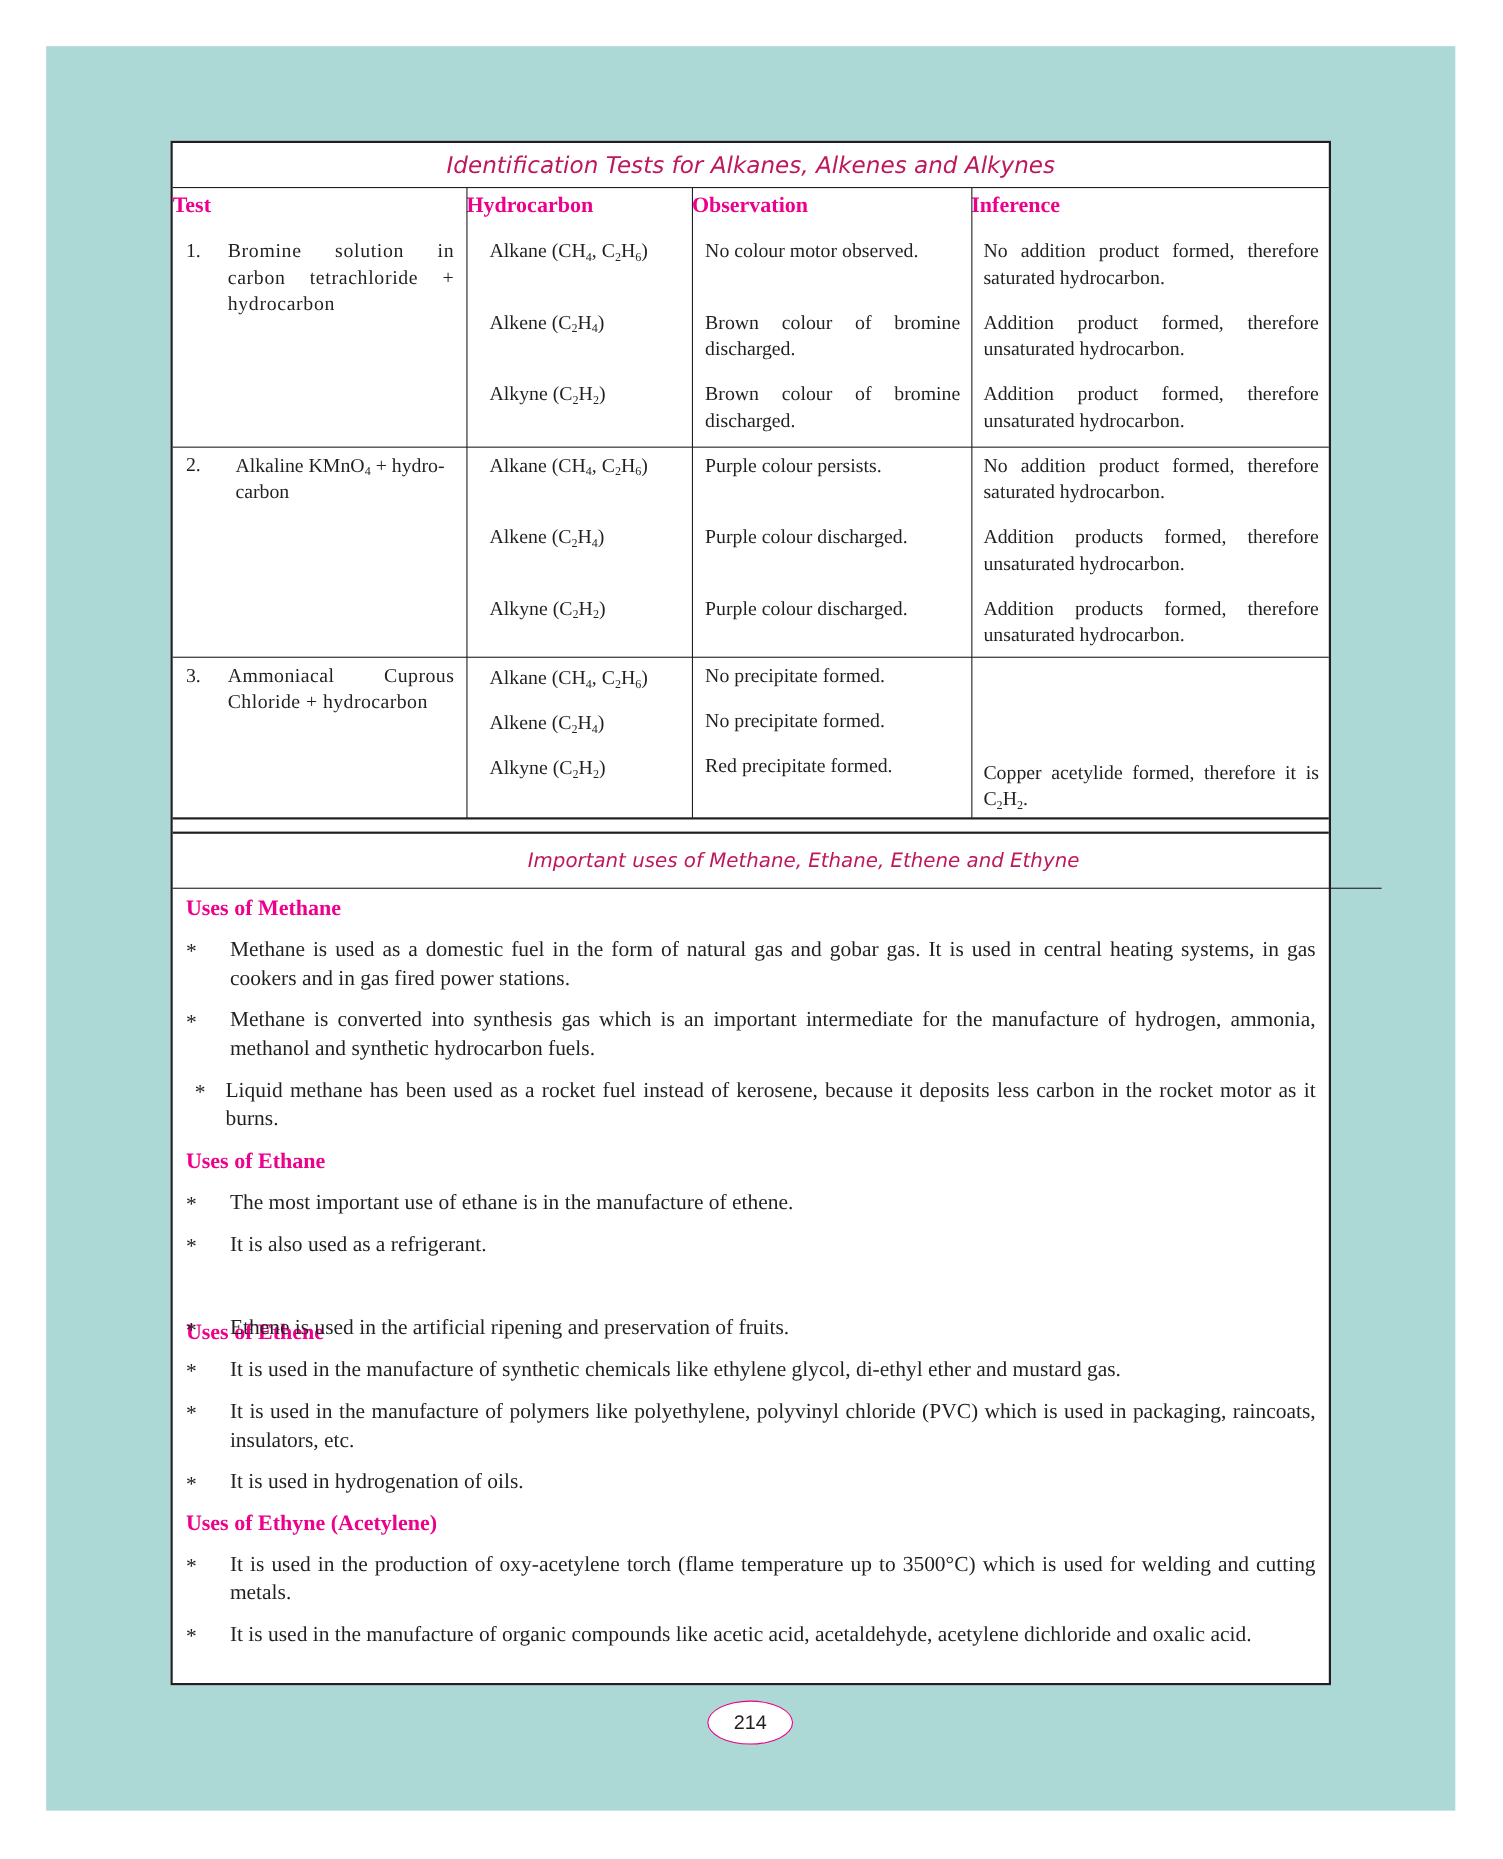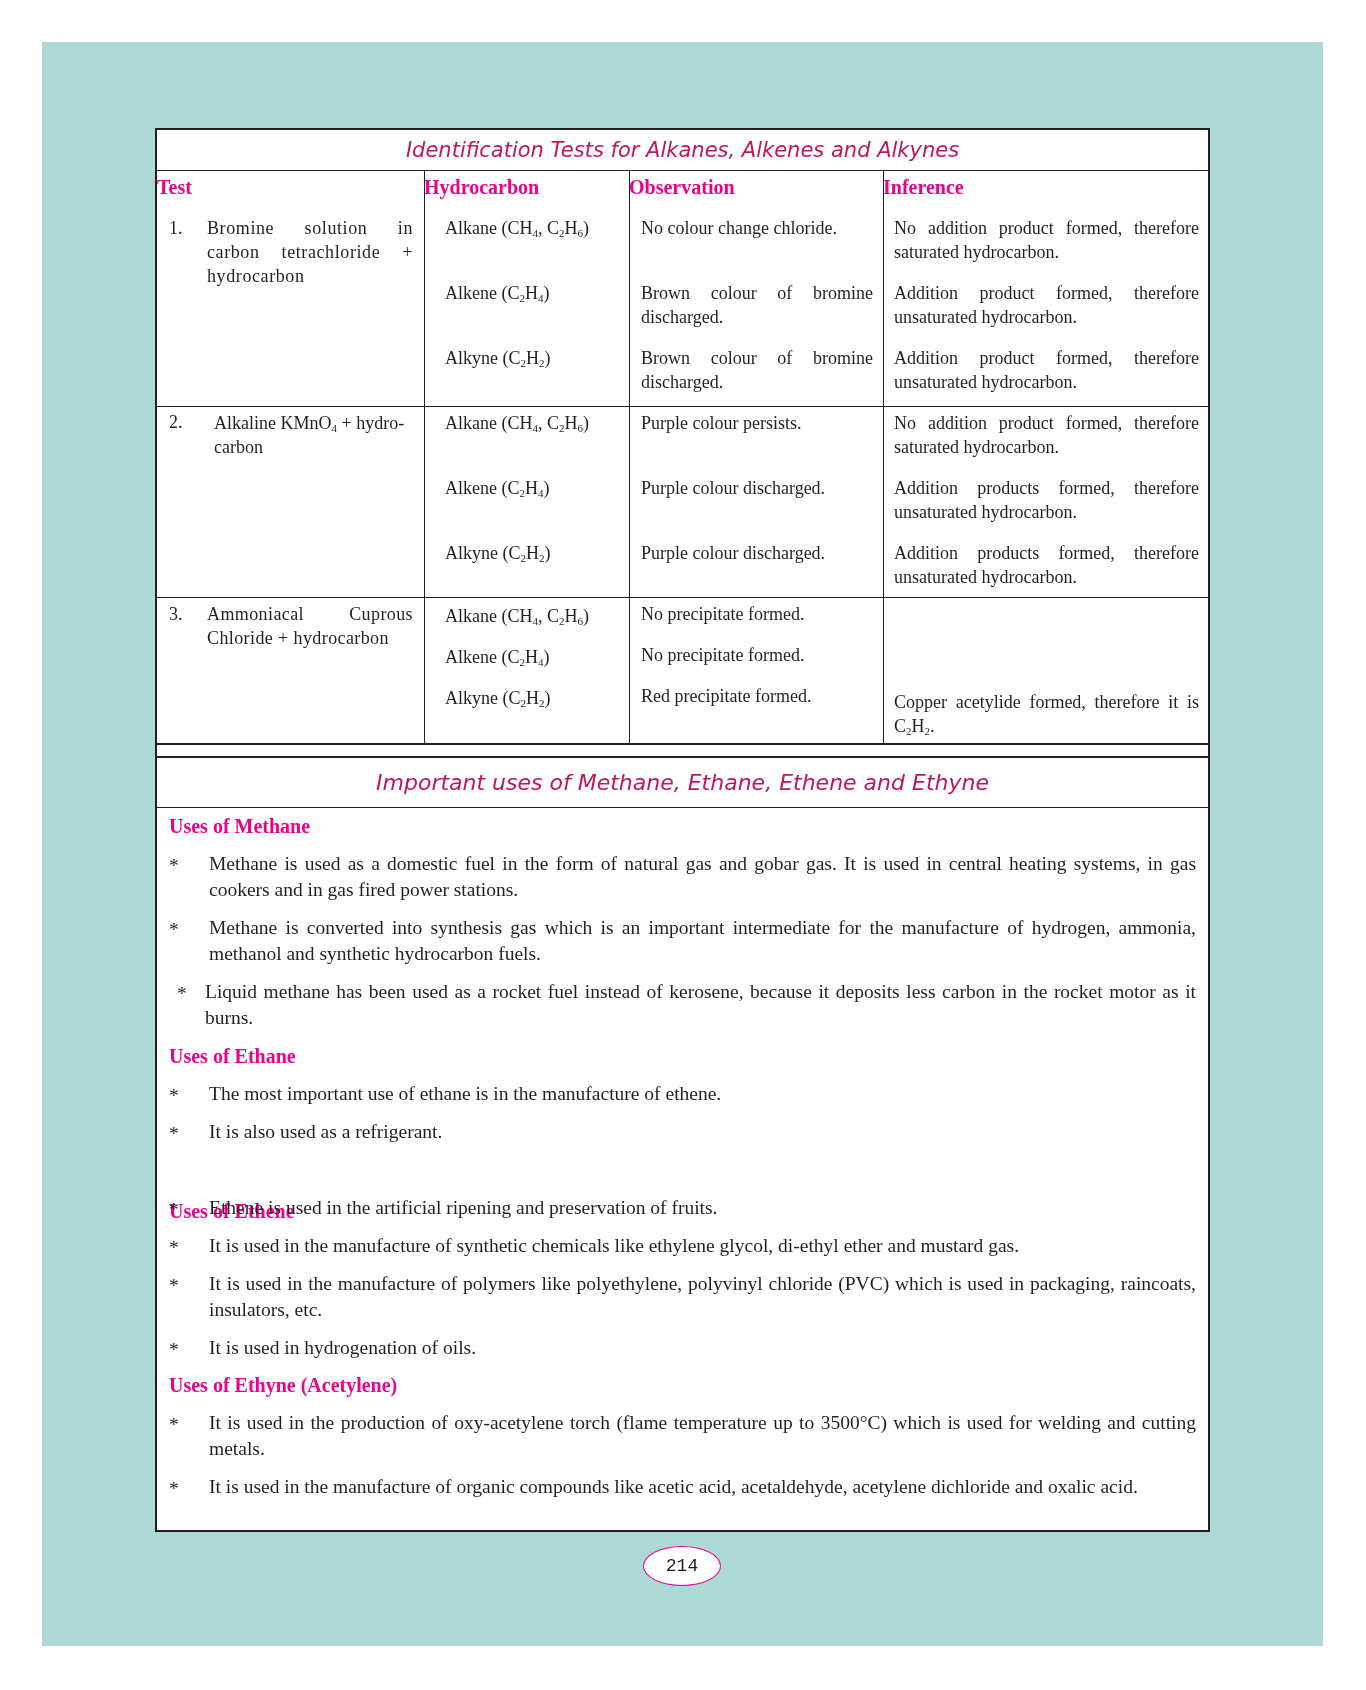--- a/index.html
+++ b/index.html
@@ -12,21 +12,21 @@
   .vline { position:absolute; top:40px; width:1px; background:#231f20; }
   .hline { position:absolute; left:0; width:100%; height:1px; background:#231f20; }
   .cell { position:absolute; font-size:18px; line-height:24px; }
   .just { text-align:justify; }
   sub { font-size:11px; vertical-align:-3px; line-height:0; }
   .num { position:absolute; font-size:18px; }
   .uh { color:#ec008c; font-weight:bold; font-size:20px; position:absolute; left:12px; }
   .bul { position:absolute; left:12px; width:1027px; font-size:19.5px; line-height:26px; }
   .bul .star { position:absolute; left:0; top:2px; }
   .bul .txt { margin-left:40px; text-align:justify; display:block; }
-  .pg { position:absolute; left:643px; top:1546px; width:76px; height:38px; border:1.5px solid #ec008c; border-radius:50%; background:#fff; text-align:center; line-height:38px; font-family:Liberation Mono, monospace; font-size:18px; color:#231f20; }
+  .pg { position:absolute; left:643px; top:1546px; width:76px; height:38px; border:1.5px solid #ec008c; border-radius:50%; background:#fff; text-align:center; line-height:38px; font-family:Liberation Sans, sans-serif; font-size:18px; color:#231f20; }
 </style>
 </head>
 <body>
 
 <div class="teal"></div>
 
 <div class="box">
 
   <div class="title t1">Identification Tests for Alkanes, Alkenes and Alkynes</div>
 
@@ -35,21 +35,21 @@
   <div class="hdr" style="left:472px;width:254px;">Observation</div>
   <div class="hdr" style="left:726px;width:325px;">Inference</div>
 
   <div class="vline" style="left:267px;height:574px;"></div>
   <div class="vline" style="left:472px;height:574px;"></div>
   <div class="vline" style="left:726px;height:574px;"></div>
 
   <div class="num" style="left:12px;top:88px;">1.</div>
   <div class="cell just" style="left:50px;top:86px;width:206px;letter-spacing:0.6px;">Bromine solution in carbon tetrachloride + hydrocarbon</div>
   <div class="cell" style="left:288px;top:86px;width:180px;">Alkane (CH<sub>4</sub>, C<sub>2</sub>H<sub>6</sub>)</div>
-  <div class="cell" style="left:484px;top:86px;width:232px;">No colour change chloride.</div>
+  <div class="cell" style="left:484px;top:86px;width:232px;">No colour motor observed.</div>
   <div class="cell just" style="left:737px;top:86px;width:305px;">No addition product formed, therefore saturated hydrocarbon.</div>
 
   <div class="cell" style="left:288px;top:151px;width:180px;">Alkene (C<sub>2</sub>H<sub>4</sub>)</div>
   <div class="cell just" style="left:484px;top:151px;width:232px;">Brown colour of bromine discharged.</div>
   <div class="cell just" style="left:737px;top:151px;width:305px;">Addition product formed, therefore unsaturated hydrocarbon.</div>
 
   <div class="cell" style="left:288px;top:216px;width:180px;">Alkyne (C<sub>2</sub>H<sub>2</sub>)</div>
   <div class="cell just" style="left:484px;top:216px;width:232px;">Brown colour of bromine discharged.</div>
   <div class="cell just" style="left:737px;top:216px;width:305px;">Addition product formed, therefore unsaturated hydrocarbon.</div>
 
@@ -79,21 +79,21 @@
   <div class="cell" style="left:288px;top:515px;width:180px;">Alkene (C<sub>2</sub>H<sub>4</sub>)</div>
   <div class="cell" style="left:484px;top:513px;width:232px;">No precipitate formed.</div>
 
   <div class="cell" style="left:288px;top:556px;width:180px;">Alkyne (C<sub>2</sub>H<sub>2</sub>)</div>
   <div class="cell" style="left:484px;top:554px;width:232px;">Red precipitate formed.</div>
   <div class="cell just" style="left:737px;top:560px;width:305px;">Copper acetylide formed, therefore it is C<sub>2</sub>H<sub>2</sub>.</div>
 
   <div class="hline" style="top:613px;height:2px;"></div>
   <div class="hline" style="top:626px;height:2px;"></div>
 
-  <div class="title" style="position:absolute;left:0;top:628px;width:100%;height:49px;line-height:49px;font-size:22px;border-bottom:1px solid #231f20;">Important uses of Methane, Ethane, Ethene and Ethyne</div>
+  <div class="title" style="position:absolute;left:0;top:628px;width:100%;height:49px;line-height:49px;font-size:18px;border-bottom:1px solid #231f20;padding-left:48px;">Important uses of Methane, Ethane, Ethene and Ethyne</div>
 
   <div class="uh" style="top:685px;">Uses of Methane</div>
   <div class="bul" style="top:721px;">
       <span class="star">*</span>
       <span class="txt">Methane is used as a domestic fuel in the form of natural gas and gobar gas. It is used in central heating systems, in gas cookers and in gas fired power stations.</span>
     </div>
   <div class="bul" style="top:785px;">
       <span class="star">*</span>
       <span class="txt">Methane is converted into synthesis gas which is an important intermediate for the manufacture of hydrogen, ammonia, methanol and synthetic hydrocarbon fuels.</span>
     </div>

